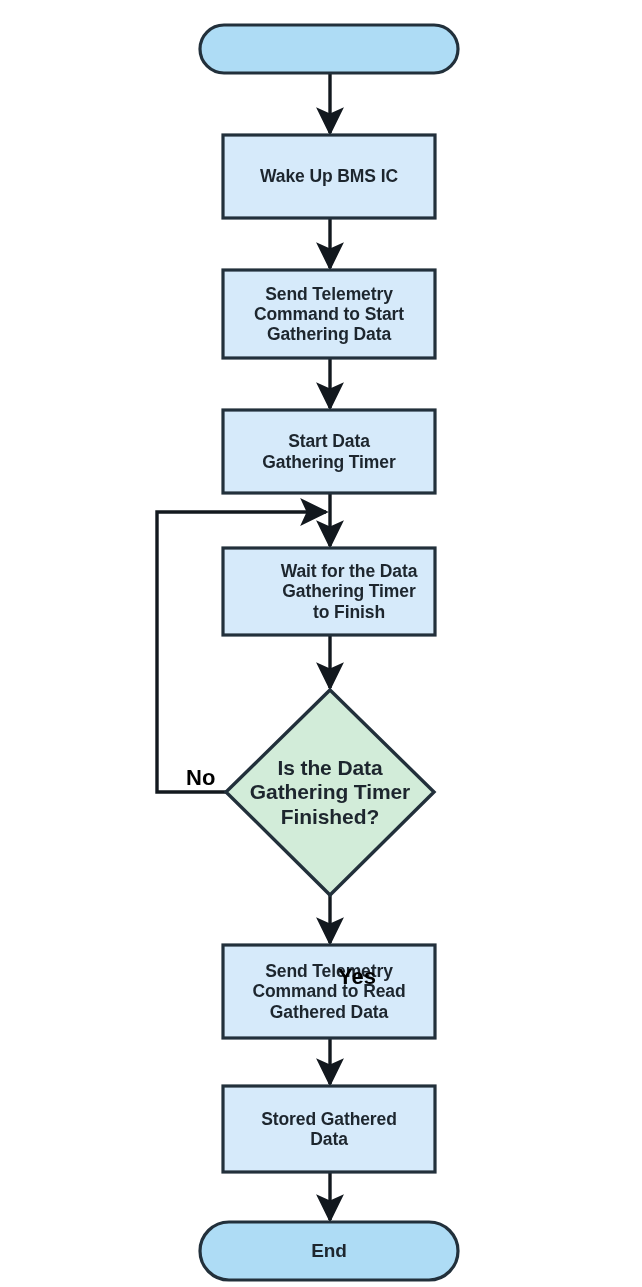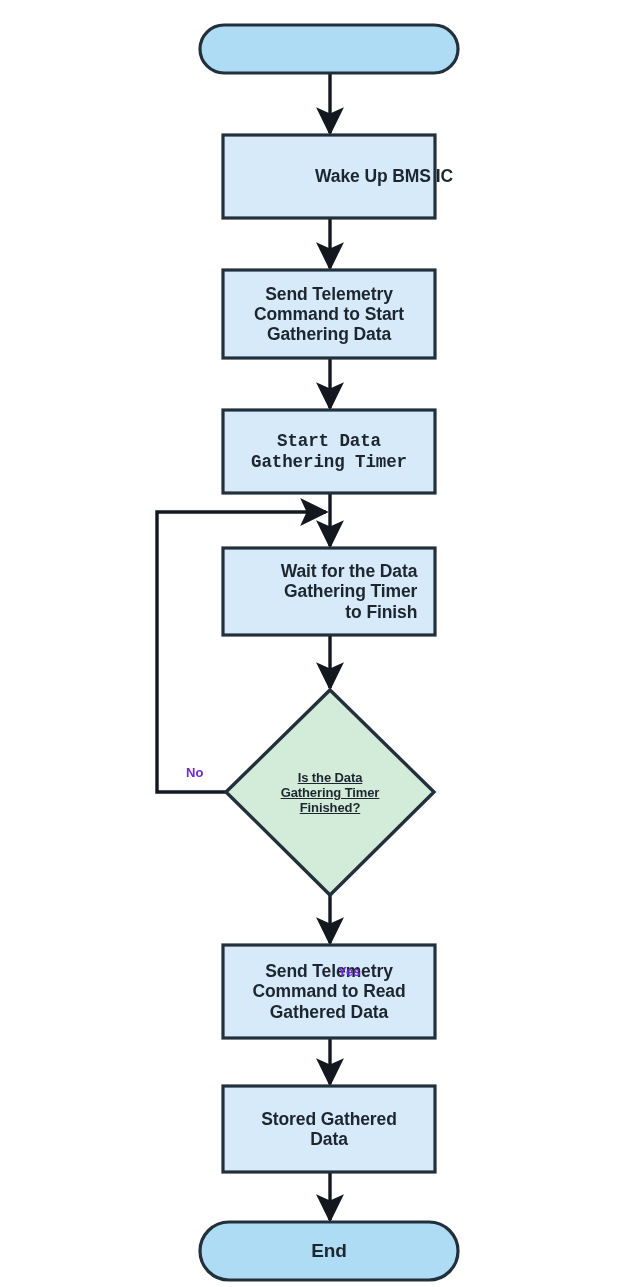--- a/index.html
+++ b/index.html
@@ -43,27 +43,27 @@
     color: #1d262e;
     font-family: "Liberation Sans", sans-serif;
     font-weight: bold;
     line-height: 1.16;
     letter-spacing: -0.1px;
     white-space: pre-line;
     pointer-events: auto;
   }
   .label-terminator { font-size: 19px; }
   .label-process   { font-size: 17.5px; }
-  .label-decision  { font-size: 13px; text-decoration: underline; }
+  .label-decision  { font-size: 21px; }
   .edge-label {
     position: absolute;
-    color: #6d28d9;
+    color: #000000;
     font-family: "Liberation Sans", sans-serif;
     font-weight: bold;
-    font-size: 13px;
+    font-size: 22px;
     pointer-events: auto;
   }
 </style>
 </head>
 <body>
 
 <div id="flow-root">
 
   <svg id="flow-svg" viewBox="0 0 642 1287" xmlns="http://www.w3.org/2000/svg">
     <defs>
@@ -109,30 +109,30 @@
 
       <rect x="223" y="1086" width="212" height="86" fill="#d6eafa" stroke="#22303b" stroke-width="3.2"></rect>
 
       <rect x="200" y="1222" width="258" height="58" rx="29" ry="29" fill="#aedcf5" stroke="#22303b" stroke-width="3.2"></rect>
     </g>
   </svg>
 
   <div class="node-label-layer">
 
 
-    <div class="node-label label-process" style="left:237px; top:135px; width:212px; height:83px;padding-left:41px;">Wake Up BMS IC</div>
+    <div class="node-label label-process" style="left:223px; top:135px; width:212px; height:83px;">Wake Up BMS IC</div>
 
     <div class="node-label label-process" style="left:223px; top:270px; width:212px; height:88px;">Send Telemetry
 Command to Start
 Gathering Data</div>
 
-    <div class="node-label label-process" style="left:223px; top:410px; width:212px; height:83px;font-family:Liberation Mono, monospace;">Start Data
+    <div class="node-label label-process" style="left:223px; top:410px; width:212px; height:83px;">Start Data
 Gathering Timer</div>
 
-    <div class="node-label label-process" style="left:223px; top:548px; width:252px; height:87px;text-align:right;">Wait for the Data
+    <div class="node-label label-process" style="left:223px; top:548px; width:252px; height:87px;">Wait for the Data
 Gathering Timer
 to Finish</div>
 
     <div class="node-label label-decision" style="left:226px; top:690px; width:208px; height:205px;">Is the Data
 Gathering Timer
 Finished?</div>
 
     <div class="node-label label-process" style="left:223px; top:945px; width:212px; height:93px;">Send Telemetry
 Command to Read
 Gathered Data</div>

